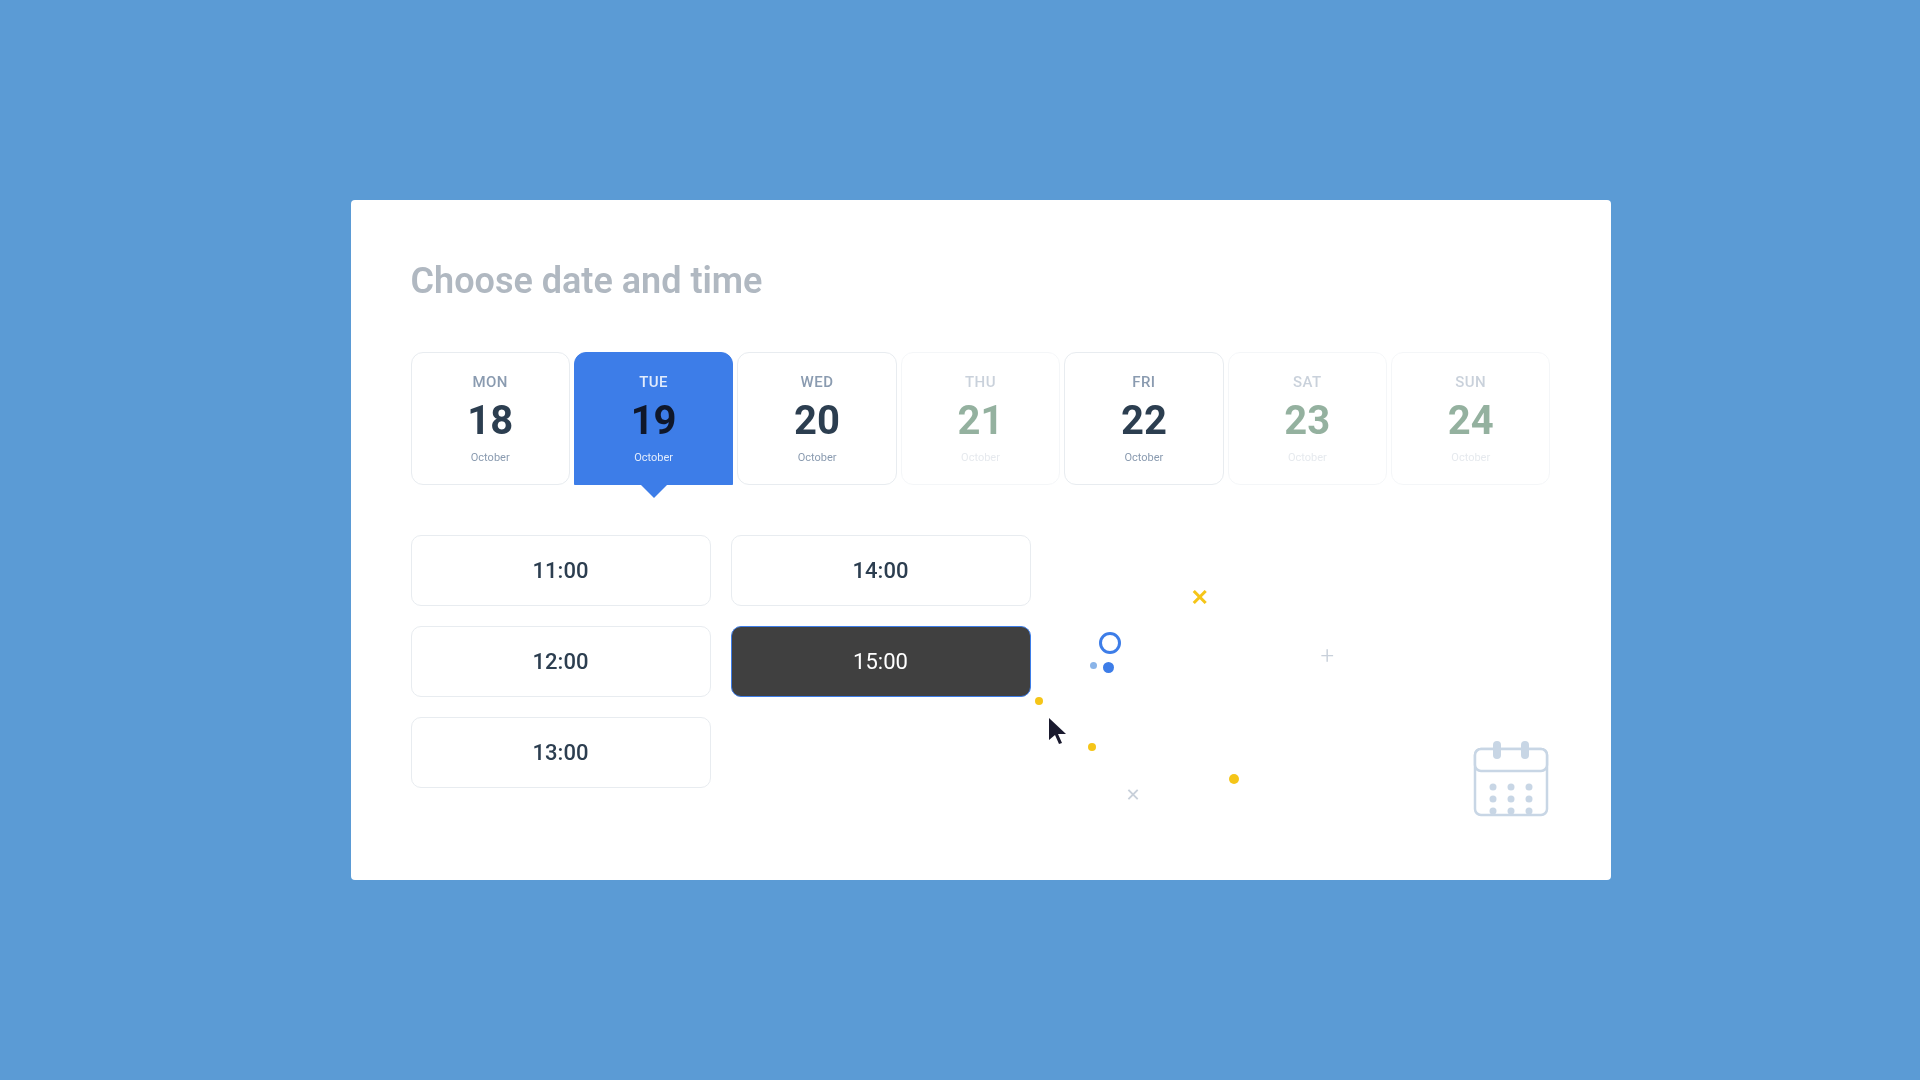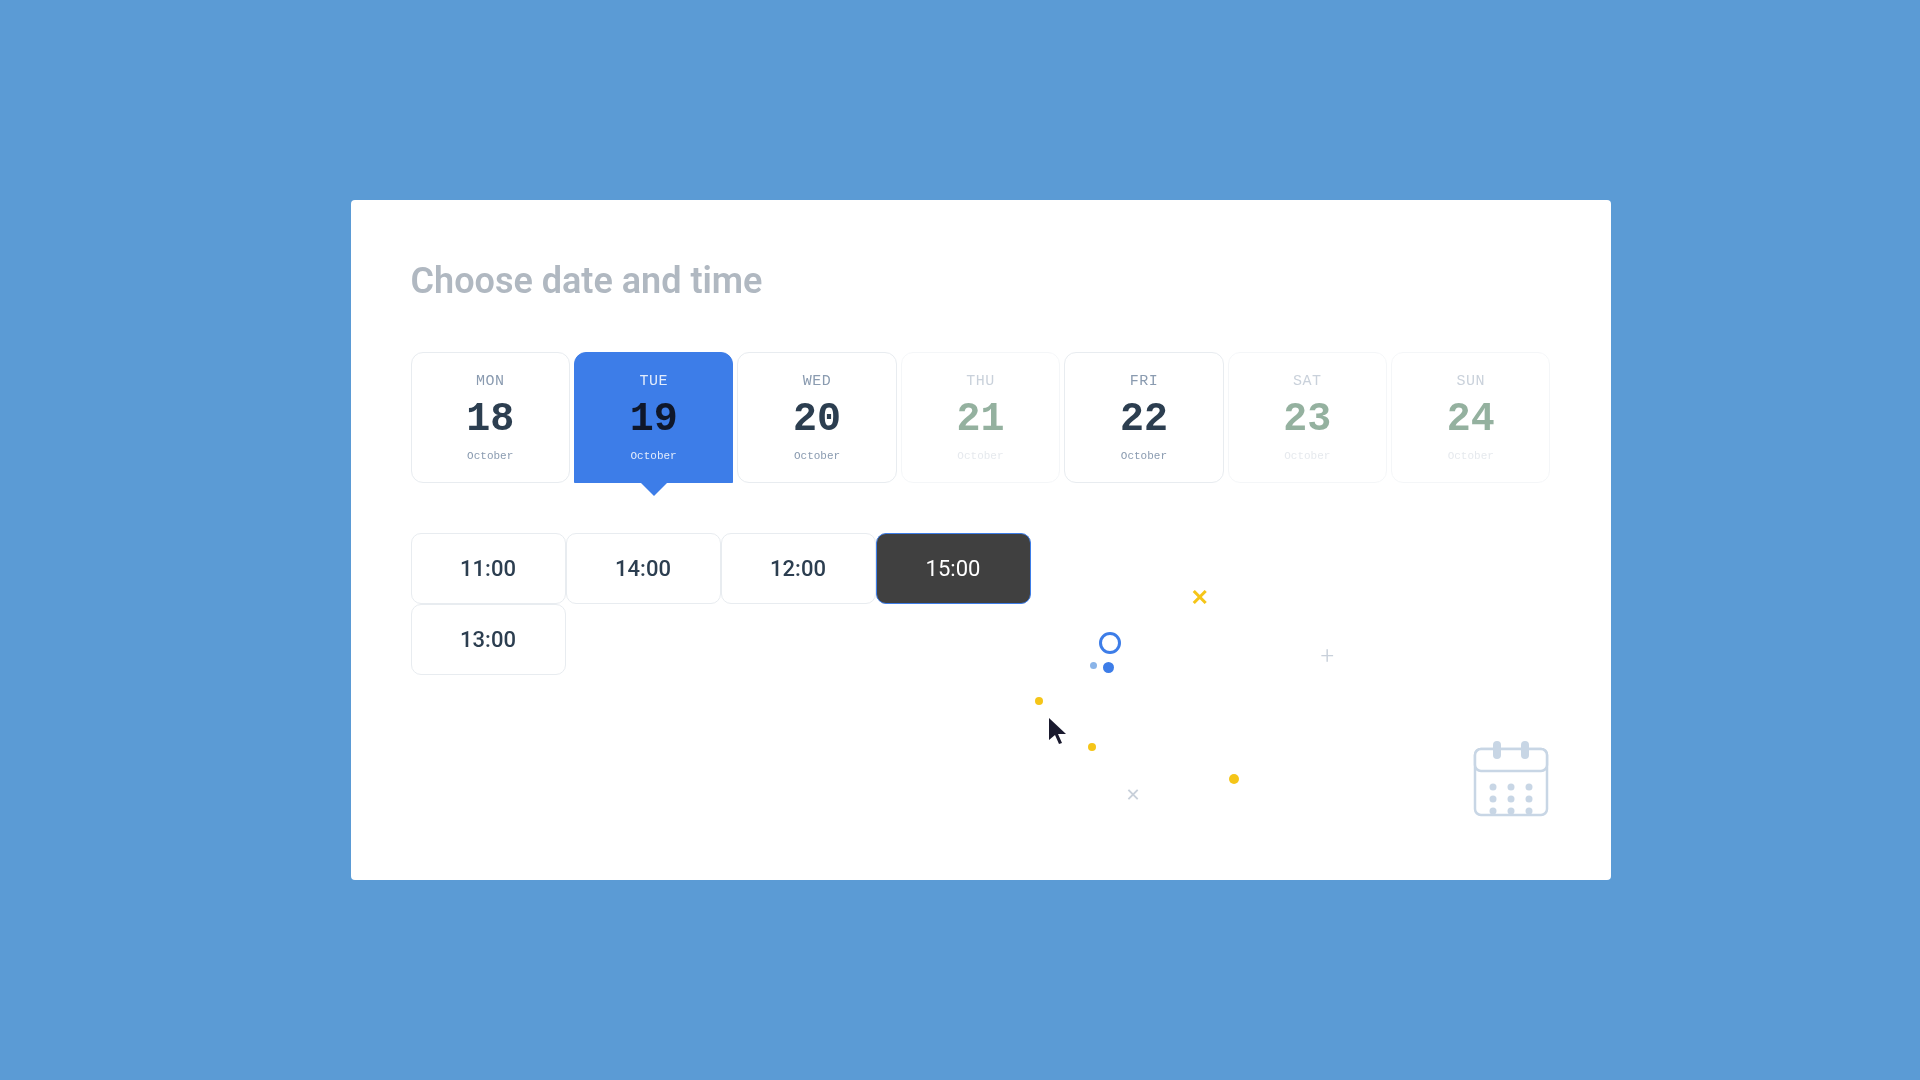--- a/index.html
+++ b/index.html
@@ -30,21 +30,20 @@
       font-weight: 600;
       color: #b0b8c1;
       margin-bottom: 50px;
     }
 
     
     .date-row {
       display: flex;
       gap: 4px;
       margin-bottom: 50px;
-      font-family: Liberation Mono, monospace;
     }
 
     .date-item {
       flex: 1;
       border: 1.5px solid #e8ecf0;
       border-radius: 12px;
       padding: 20px 10px;
       text-align: center;
       cursor: pointer;
       background: #fff;
@@ -112,22 +111,22 @@
       color: rgba(255,255,255,0.85);
     }
 
     .date-item.disabled .month-name {
       color: #c8d0da;
     }
 
     
     .time-grid {
       display: grid;
-      grid-template-columns: 1fr 1fr 1fr 1fr;
-      gap: 0;
+      grid-template-columns: 1fr 1fr;
+      gap: 20px;
       width: 620px;
       position: relative;
     }
 
     .time-slot {
       border: 1.5px solid #e8ecf0;
       border-radius: 10px;
       padding: 22px 20px;
       text-align: center;
       font-size: 22px;

